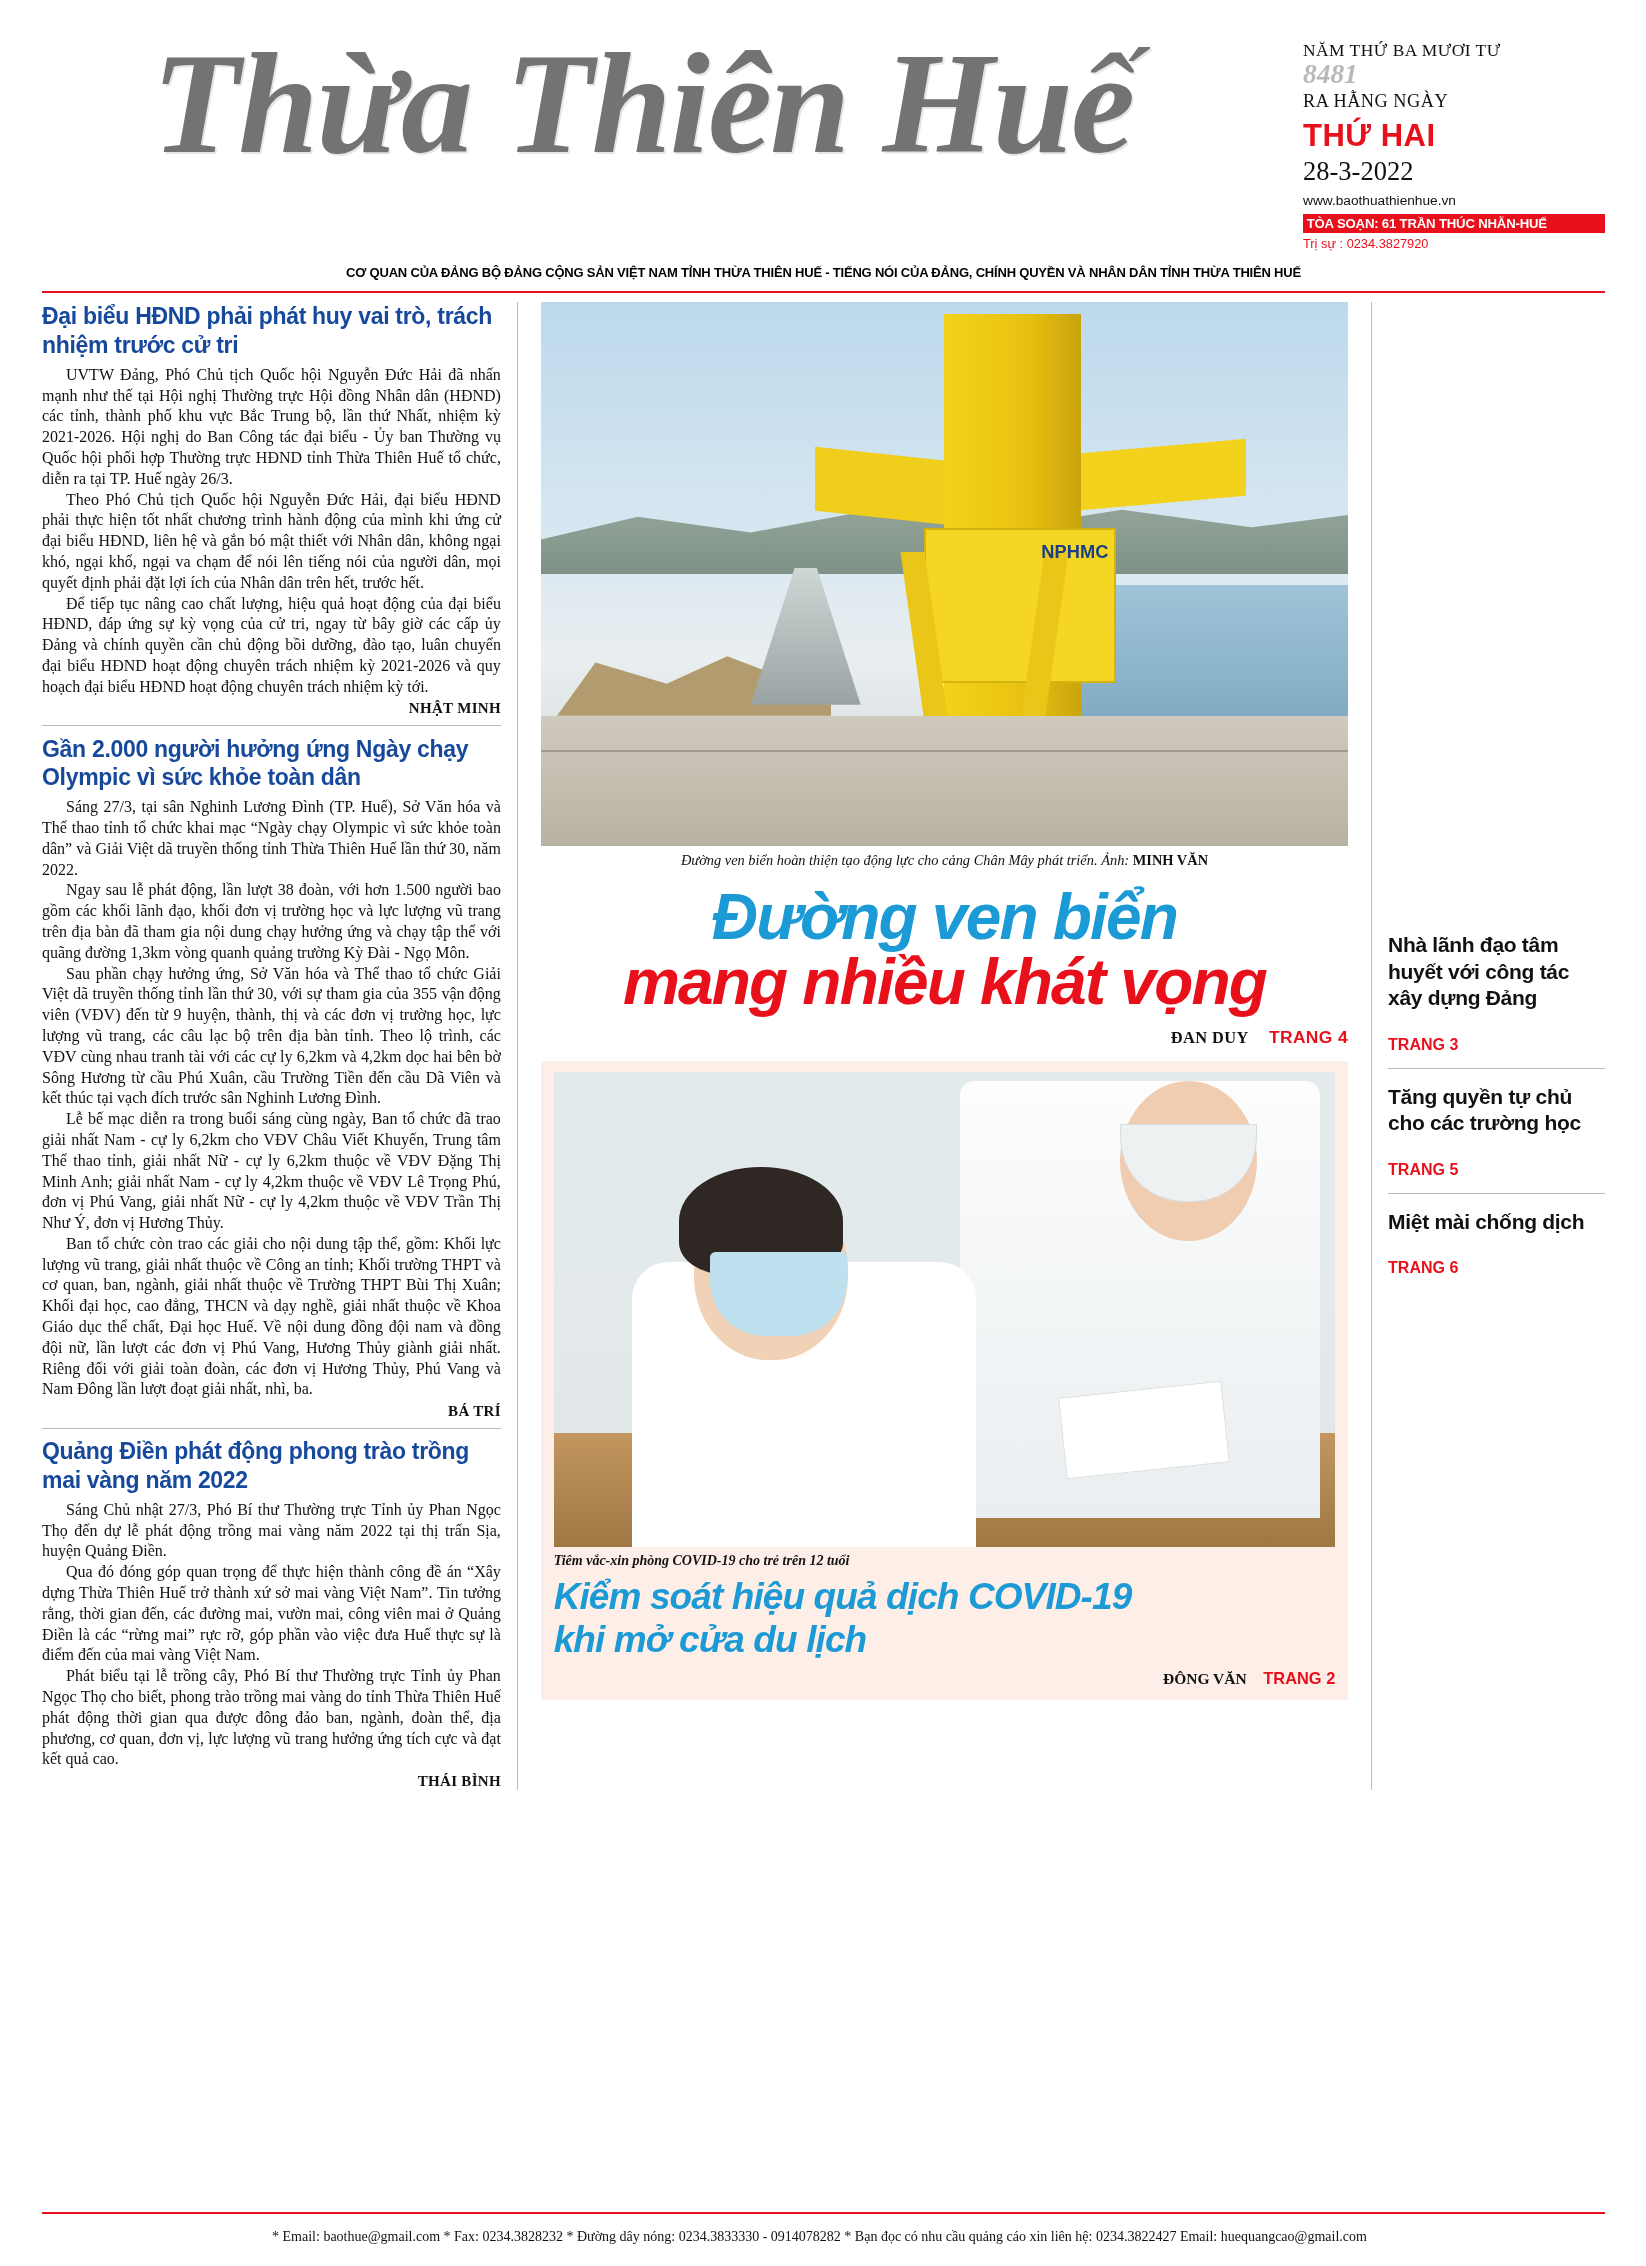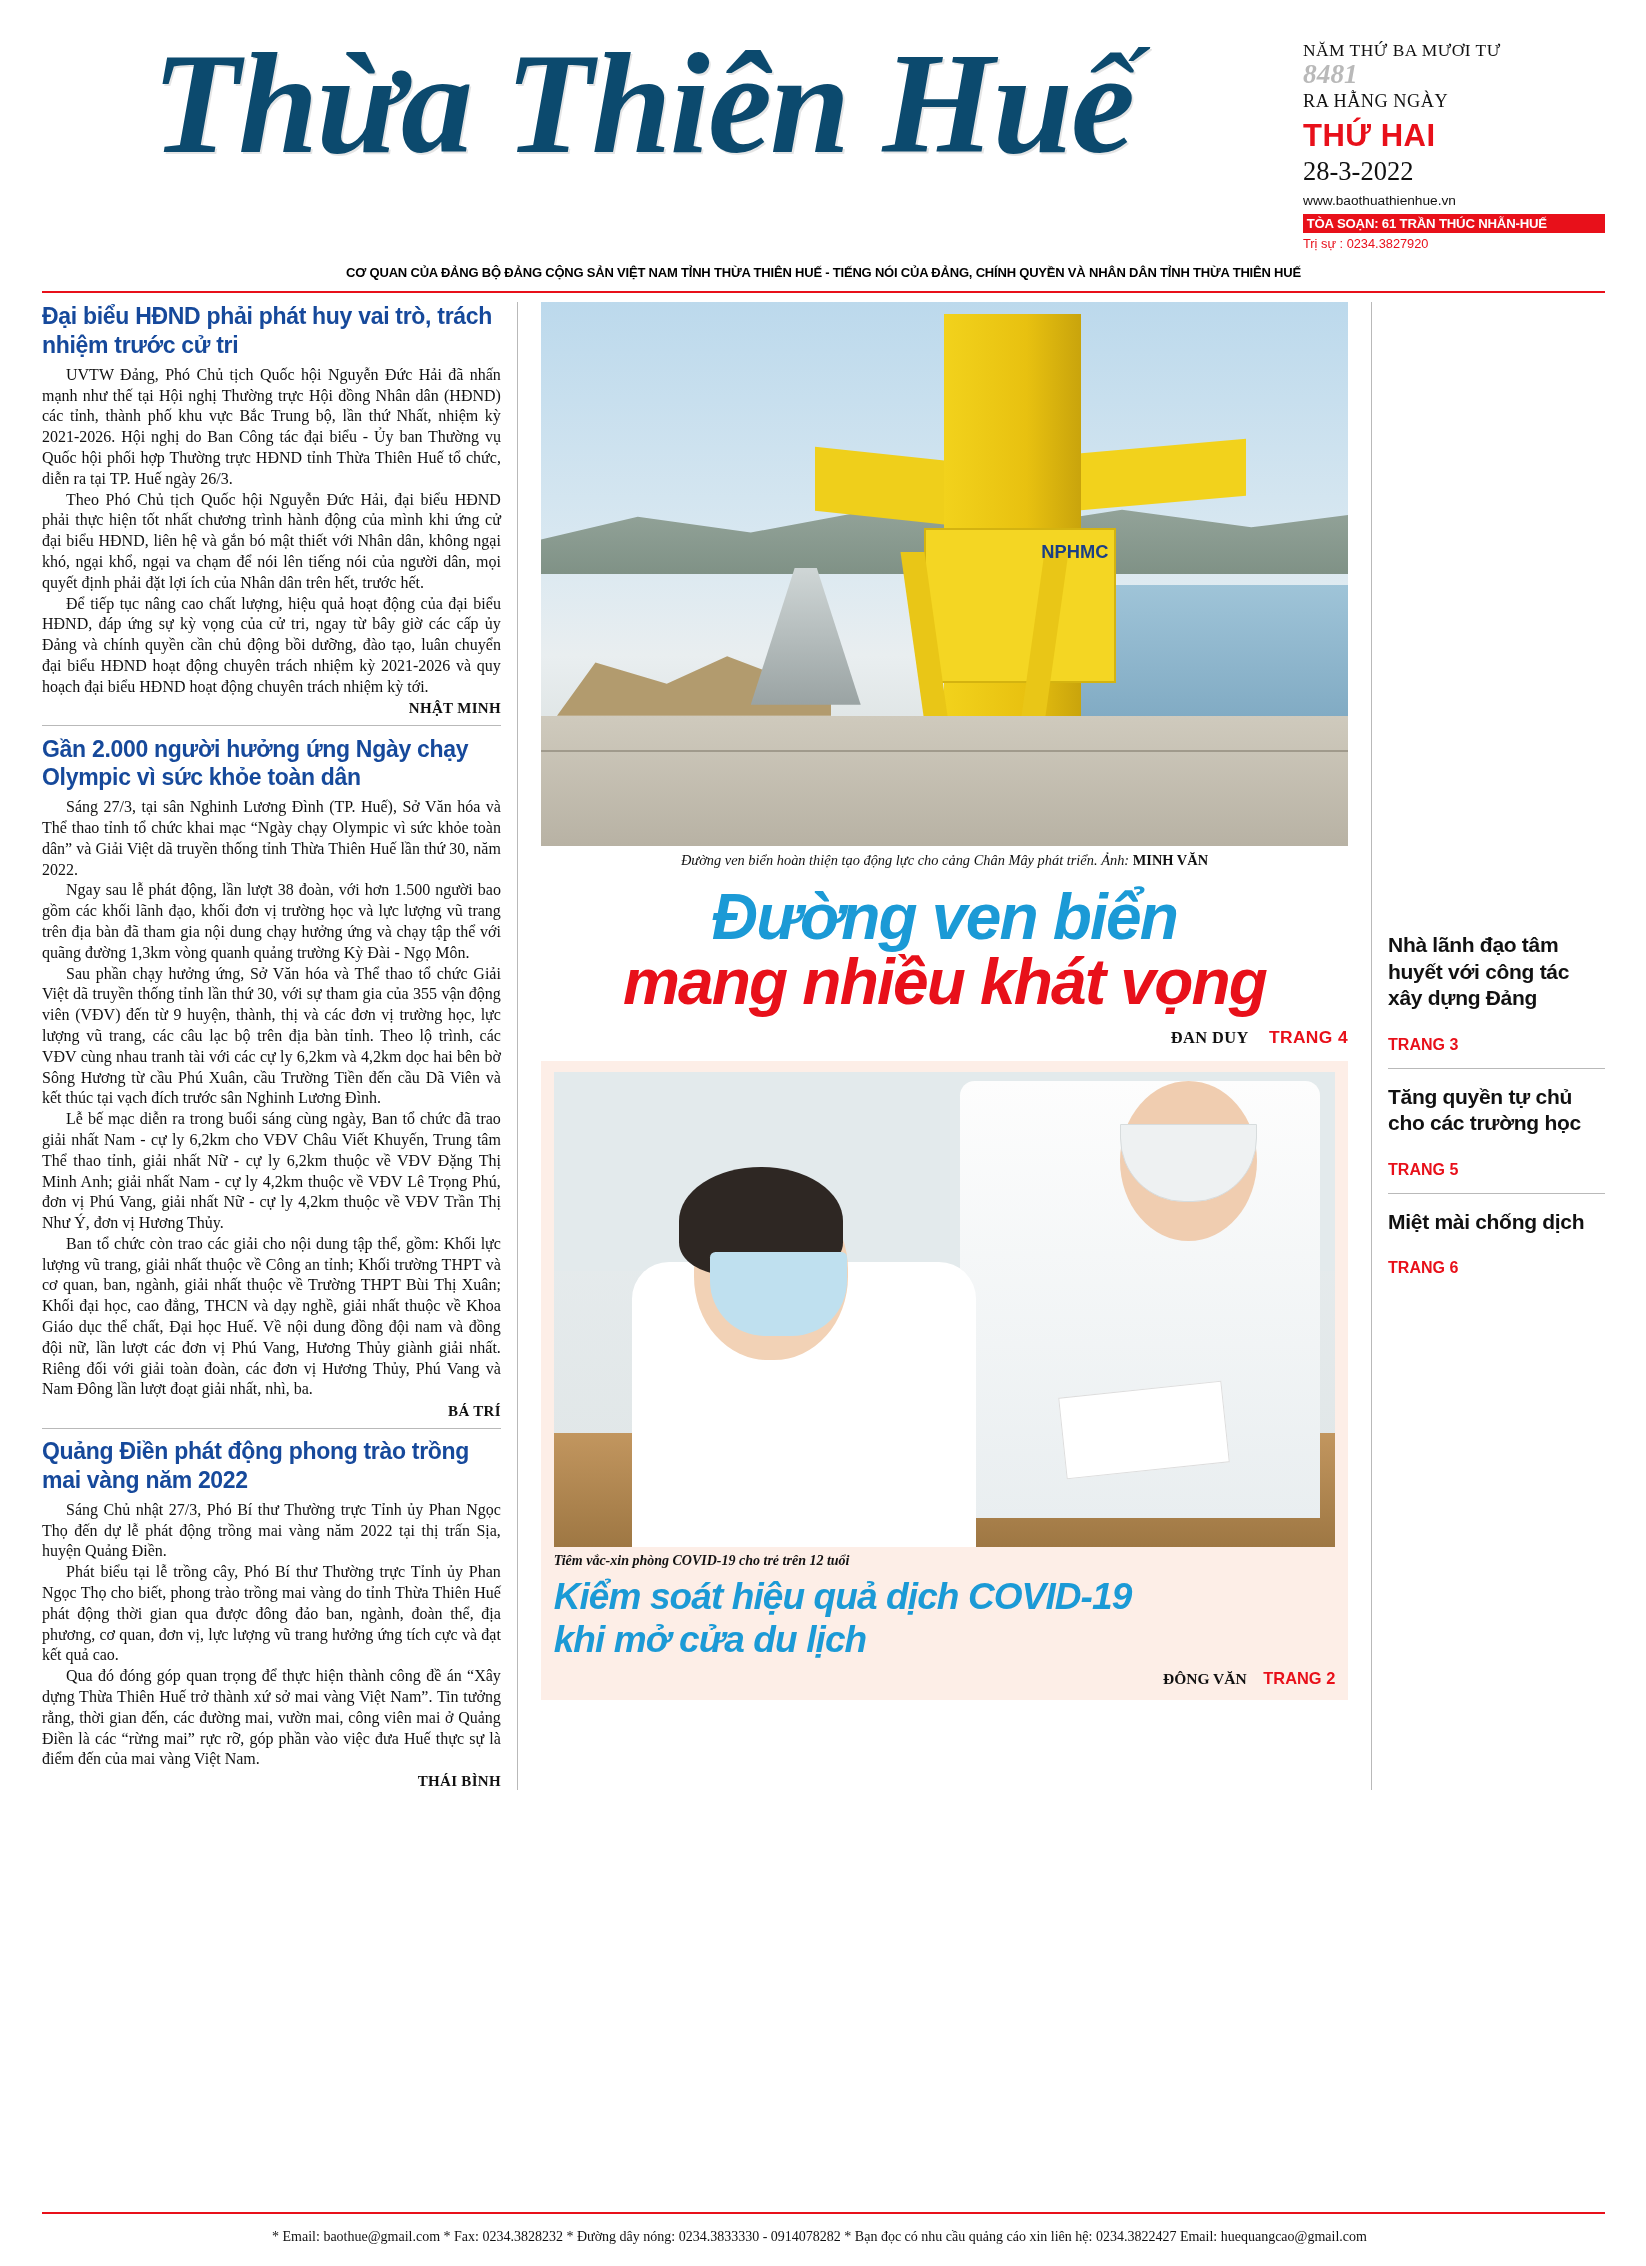--- a/index.html
+++ b/index.html
@@ -28,21 +28,21 @@
     padding-top: 9.1px;
   }
   .masthead-left {
     flex: 1;
     position: relative;
   }
   .paper-title {
     font-family: "Liberation Serif", serif;
     font-weight: bold;
     font-style: italic;
-    color: #0c4a6e;
+    color: #737373;
     font-size: 144px;
     line-height: 0.96;
     letter-spacing: -1.8px;
     margin: 0;
     padding-left: 110px;
     text-shadow: 1.8px 1.8px 0 rgba(0,0,0,0.10);
   }
   .paper-slogan {
     font-family: "Liberation Sans", sans-serif;
     font-weight: bold;
@@ -390,22 +390,22 @@
         </div>
         <div class="byline">BÁ TRÍ</div>
       </div>
 
       <hr class="sep-left">
 
       <div>
         <h2 class="hl-left">Quảng Điền phát động phong trào trồng mai vàng năm 2022</h2>
         <div class="body-text">
           <p>Sáng Chủ nhật 27/3, Phó Bí thư Thường trực Tỉnh ủy Phan Ngọc Thọ đến dự lễ phát động trồng mai vàng năm 2022 tại thị trấn Sịa, huyện Quảng Điền.</p>
+          <p>Qua đó đóng góp quan trọng để thực hiện thành công đề án “Xây dựng Thừa Thiên Huế trở thành xứ sở mai vàng Việt Nam”. Tin tưởng rằng, thời gian đến, các đường mai, vườn mai, công viên mai ở Quảng Điền là các “rừng mai” rực rỡ, góp phần vào việc đưa Huế thực sự là điểm đến của mai vàng Việt Nam.</p>
           <p>Phát biểu tại lễ trồng cây, Phó Bí thư Thường trực Tỉnh ủy Phan Ngọc Thọ cho biết, phong trào trồng mai vàng do tỉnh Thừa Thiên Huế phát động thời gian qua được đông đảo ban, ngành, đoàn thể, địa phương, cơ quan, đơn vị, lực lượng vũ trang hưởng ứng tích cực và đạt kết quả cao.</p>
-          <p>Qua đó đóng góp quan trọng để thực hiện thành công đề án “Xây dựng Thừa Thiên Huế trở thành xứ sở mai vàng Việt Nam”. Tin tưởng rằng, thời gian đến, các đường mai, vườn mai, công viên mai ở Quảng Điền là các “rừng mai” rực rỡ, góp phần vào việc đưa Huế thực sự là điểm đến của mai vàng Việt Nam.</p>
         </div>
         <div class="byline">THÁI BÌNH</div>
       </div>
 
     </div>
 
     <div class="col-mid">
 
       <div class="photo-main">
         <div class="sky"></div>

